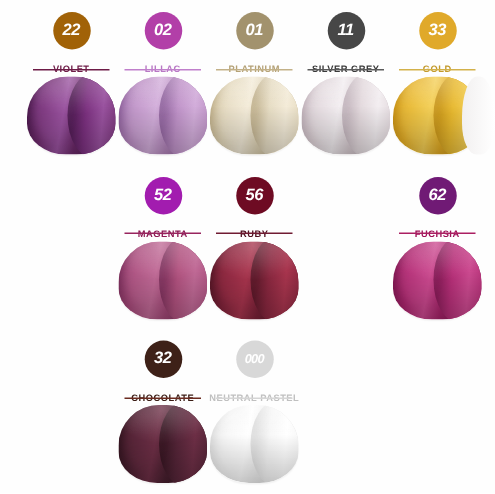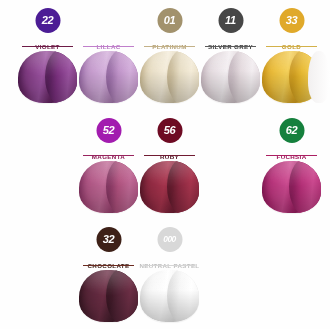--- a/index.html
+++ b/index.html
@@ -107,33 +107,36 @@
     border-radius:46% 46% 44% 44% / 52% 52% 40% 40%;
     overflow:hidden;
   }
 </style>
 </head>
 <body>
 
 <div class="sheet">
   <div class="row" id="row0">
       <div class="cardwrap" style="left: 17px;">
-        <div class="badge" style="background: #4c1d95;">
+        <div class="badge" style="background: #a16207;">
           <span>22</span>
         </div>
         <div class="labelbox"><div class="txt" style="color: rgb(109, 27, 70);">VIOLET</div></div>
         <div class="rule" style="background: rgb(109, 27, 70);"></div>
         <div class="swatch">
           <div class="base" style="background: linear-gradient(100deg, rgb(61, 19, 64) 0%, rgb(109, 42, 107) 22%, rgb(154, 83, 160) 42%, rgb(109, 42, 107) 58%, rgb(61, 19, 64) 100%);"></div>
           <div class="sheen" style="background: linear-gradient(95deg, rgb(61, 19, 64) 0%, rgb(124, 49, 128) 35%, rgb(154, 83, 160) 62%, rgb(109, 42, 107) 100%);"></div>
           <div class="hilite" style="background: rgb(154, 83, 160);"></div>
           <div class="shadow" style="background: radial-gradient(120% 95% at 50% 6%, rgba(255, 255, 255, 0.16) 0%, rgba(255, 255, 255, 0) 46%), linear-gradient(rgba(255, 255, 255, 0.1) 0%, rgba(0, 0, 0, 0) 38%, rgba(0, 0, 0, 0.22) 100%);"></div>
         </div>
       </div>
       <div class="cardwrap" style="left: 78px;">
+        <div class="badge" style="background: rgb(178, 63, 168);">
+          <span>02</span>
+        </div>
         <div class="labelbox"><div class="txt" style="color: rgb(184, 120, 196);">LILLAC</div></div>
         <div class="rule" style="background: rgb(192, 127, 203);"></div>
         <div class="swatch">
           <div class="base" style="background: linear-gradient(100deg, rgb(124, 79, 140) 0%, rgb(181, 135, 189) 22%, rgb(211, 174, 219) 42%, rgb(181, 135, 189) 58%, rgb(124, 79, 140) 100%);"></div>
           <div class="sheen" style="background: linear-gradient(95deg, rgb(124, 79, 140) 0%, rgb(192, 147, 201) 35%, rgb(211, 174, 219) 62%, rgb(181, 135, 189) 100%);"></div>
           <div class="hilite" style="background: rgb(211, 174, 219);"></div>
           <div class="shadow" style="background: radial-gradient(120% 95% at 50% 6%, rgba(255, 255, 255, 0.16) 0%, rgba(255, 255, 255, 0) 46%), linear-gradient(rgba(255, 255, 255, 0.1) 0%, rgba(0, 0, 0, 0) 38%, rgba(0, 0, 0, 0.22) 100%);"></div>
         </div>
       </div>
       <div class="cardwrap" style="left: 139px;">
@@ -198,21 +201,21 @@
         <div class="labelbox"><div class="txt" style="color: rgb(78, 16, 32);">RUBY</div></div>
         <div class="rule" style="background: rgb(112, 27, 50);"></div>
         <div class="swatch">
           <div class="base" style="background: linear-gradient(100deg, rgb(69, 18, 31) 0%, rgb(125, 34, 57) 22%, rgb(168, 53, 78) 42%, rgb(125, 34, 57) 58%, rgb(69, 18, 31) 100%);"></div>
           <div class="sheen" style="background: linear-gradient(95deg, rgb(69, 18, 31) 0%, rgb(138, 40, 64) 35%, rgb(168, 53, 78) 62%, rgb(125, 34, 57) 100%);"></div>
           <div class="hilite" style="background: rgb(168, 53, 78);"></div>
           <div class="shadow" style="background: radial-gradient(120% 95% at 50% 6%, rgba(255, 255, 255, 0.16) 0%, rgba(255, 255, 255, 0) 46%), linear-gradient(rgba(255, 255, 255, 0.1) 0%, rgba(0, 0, 0, 0) 38%, rgba(0, 0, 0, 0.22) 100%);"></div>
         </div>
       </div>
       <div class="cardwrap" style="left: 261px;">
-        <div class="badge" style="background: #15803d;">
+        <div class="badge" style="background: #701a75;">
           <span>62</span>
         </div>
         <div class="labelbox"><div class="txt" style="color: rgb(158, 17, 87);">FUCHSIA</div></div>
         <div class="rule" style="background: rgb(171, 31, 98);"></div>
         <div class="swatch">
           <div class="base" style="background: linear-gradient(100deg, rgb(111, 18, 71) 0%, rgb(168, 36, 107) 22%, rgb(204, 74, 144) 42%, rgb(168, 36, 107) 58%, rgb(111, 18, 71) 100%);"></div>
           <div class="sheen" style="background: linear-gradient(95deg, rgb(111, 18, 71) 0%, rgb(183, 48, 121) 35%, rgb(204, 74, 144) 62%, rgb(168, 36, 107) 100%);"></div>
           <div class="hilite" style="background: rgb(204, 74, 144);"></div>
           <div class="shadow" style="background: radial-gradient(120% 95% at 50% 6%, rgba(255, 255, 255, 0.16) 0%, rgba(255, 255, 255, 0) 46%), linear-gradient(rgba(255, 255, 255, 0.1) 0%, rgba(0, 0, 0, 0) 38%, rgba(0, 0, 0, 0.22) 100%);"></div>
         </div>

